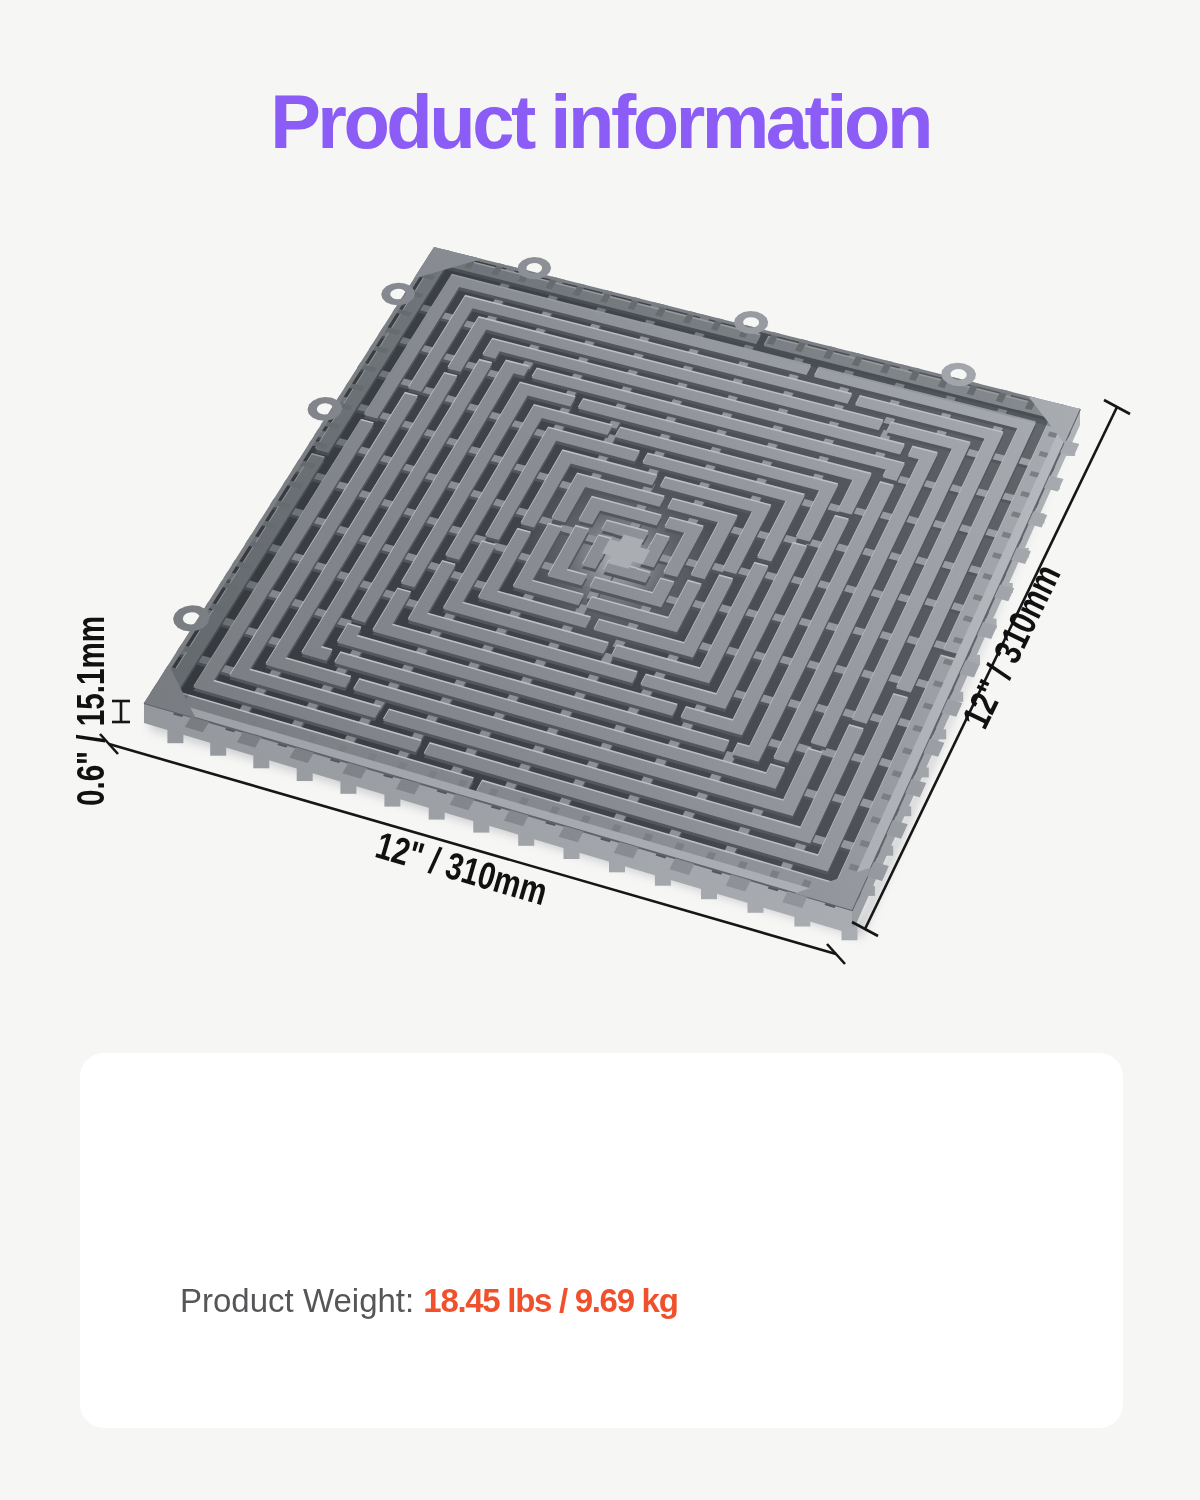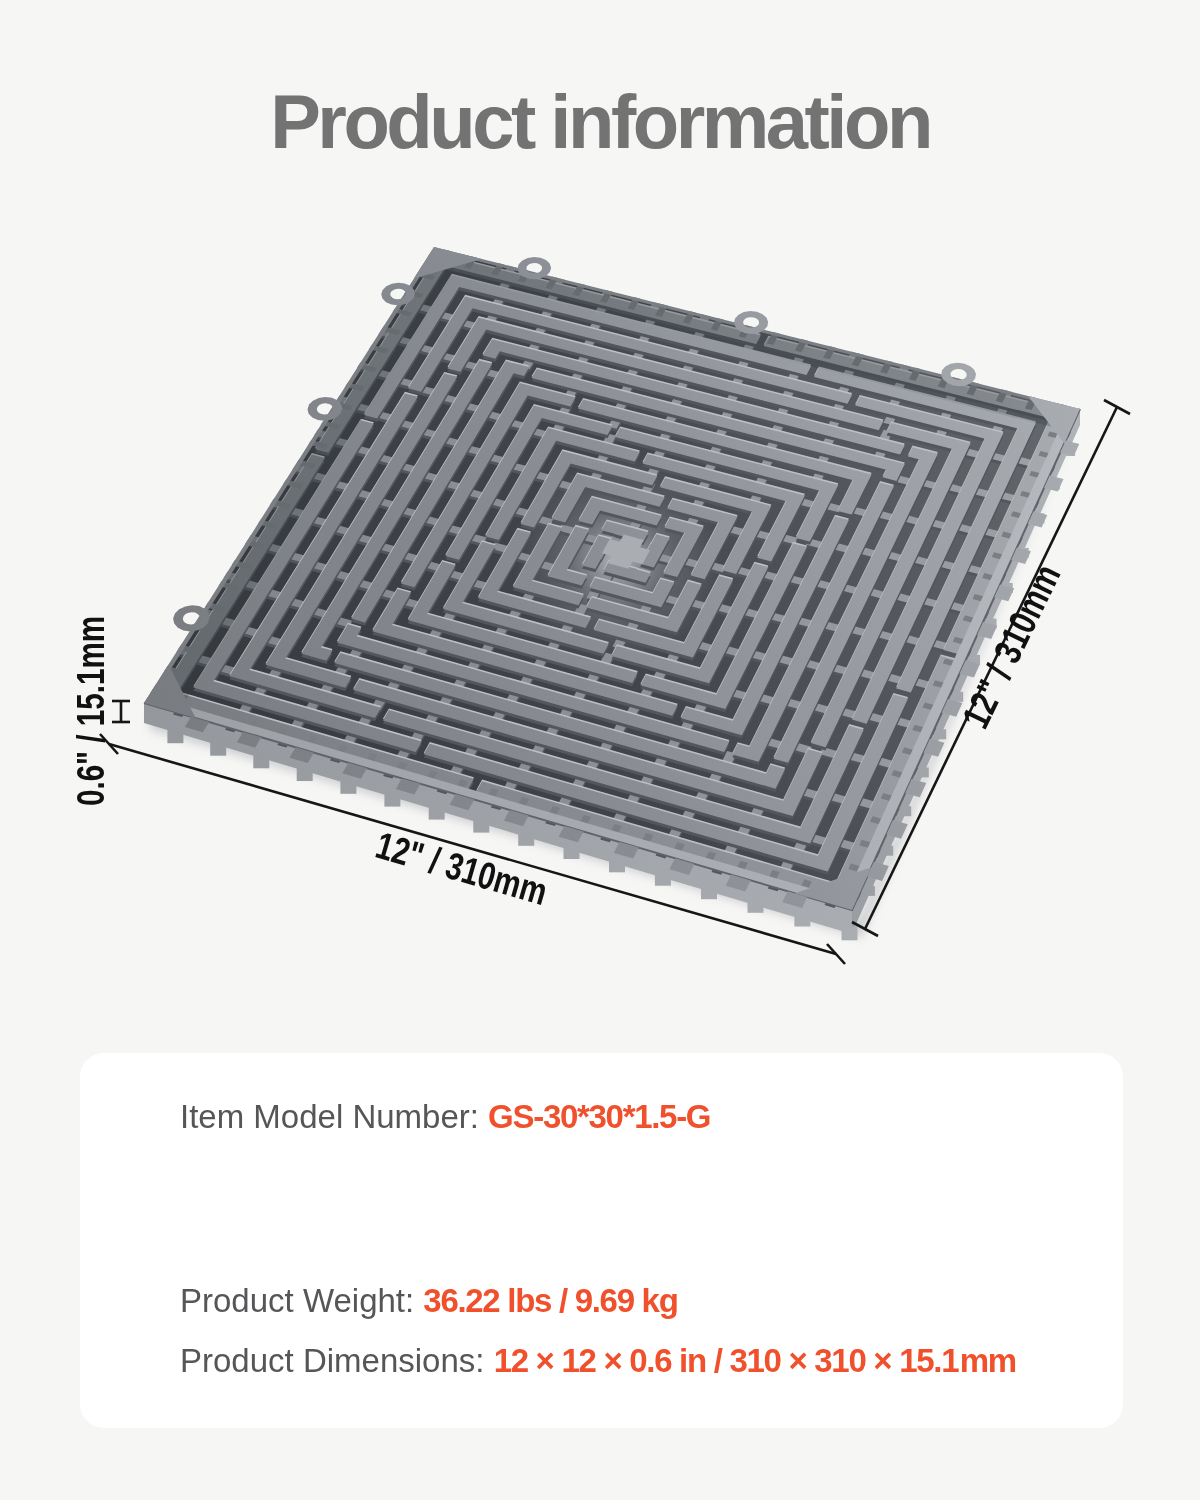--- a/index.html
+++ b/index.html
@@ -1,16 +1,16 @@
 <!DOCTYPE html>
 <html><head><meta charset="utf-8">
 <style>
 html,body{margin:0;padding:0;}
 body{width:1200px;height:1500px;background:#f6f6f5;font-family:"Liberation Sans",sans-serif;position:relative;overflow:hidden;}
-.title{position:absolute;left:0;top:78px;width:1200px;text-align:center;font-size:76px;font-weight:bold;letter-spacing:-3.5px;color:#737373;}
+.title{position:absolute;left:0;top:78px;width:1200px;text-align:center;font-size:76px;font-weight:bold;letter-spacing:-3.5px;color:#8b5cf6;}
 .card{position:absolute;left:80px;top:1053px;width:1043px;height:375px;background:#fff;border-radius:24px;}
 .row{position:absolute;left:100px;width:940px;font-size:33px;color:#565658;white-space:nowrap;}
 .row b{color:#f0512c;font-weight:bold;letter-spacing:-1.3px;}
 </style></head>
 <body>
 
 <div class="title">Product information</div>
 
 <svg width="1200" height="1500" viewBox="0 0 1200 1500" style="position:absolute;left:0;top:0">
 <defs>
@@ -144,19 +144,17 @@
       <line x1="121" y1="701" x2="121" y2="722"></line>
       <line x1="112" y1="701" x2="130" y2="701"></line>
       <line x1="112" y1="722" x2="130" y2="722"></line>
     </g>
 
 <text x="104" y="711" transform="rotate(-90 104 711)" text-anchor="middle" font-size="38" font-weight="bold" textLength="190" lengthAdjust="spacingAndGlyphs" fill="#111">0.6" / 15.1mm</text>
 </svg>
 
 <div class="card">
 
-<div class="row" style="top:45px">Item Model Number: <b>GS-30*30*1.5-G</b></div>
 
 
 
-<div class="row" style="top:229px">Product Weight: <b>36.22 lbs / 9.69 kg</b></div>
+<div class="row" style="top:229px">Product Weight: <b>18.45 lbs / 9.69 kg</b></div>
 
-<div class="row" style="top:289px">Product Dimensions: <b>12 × 12 × 0.6 in / 310 × 310 × 15.1 mm</b></div>
 </div>
 </body></html>

